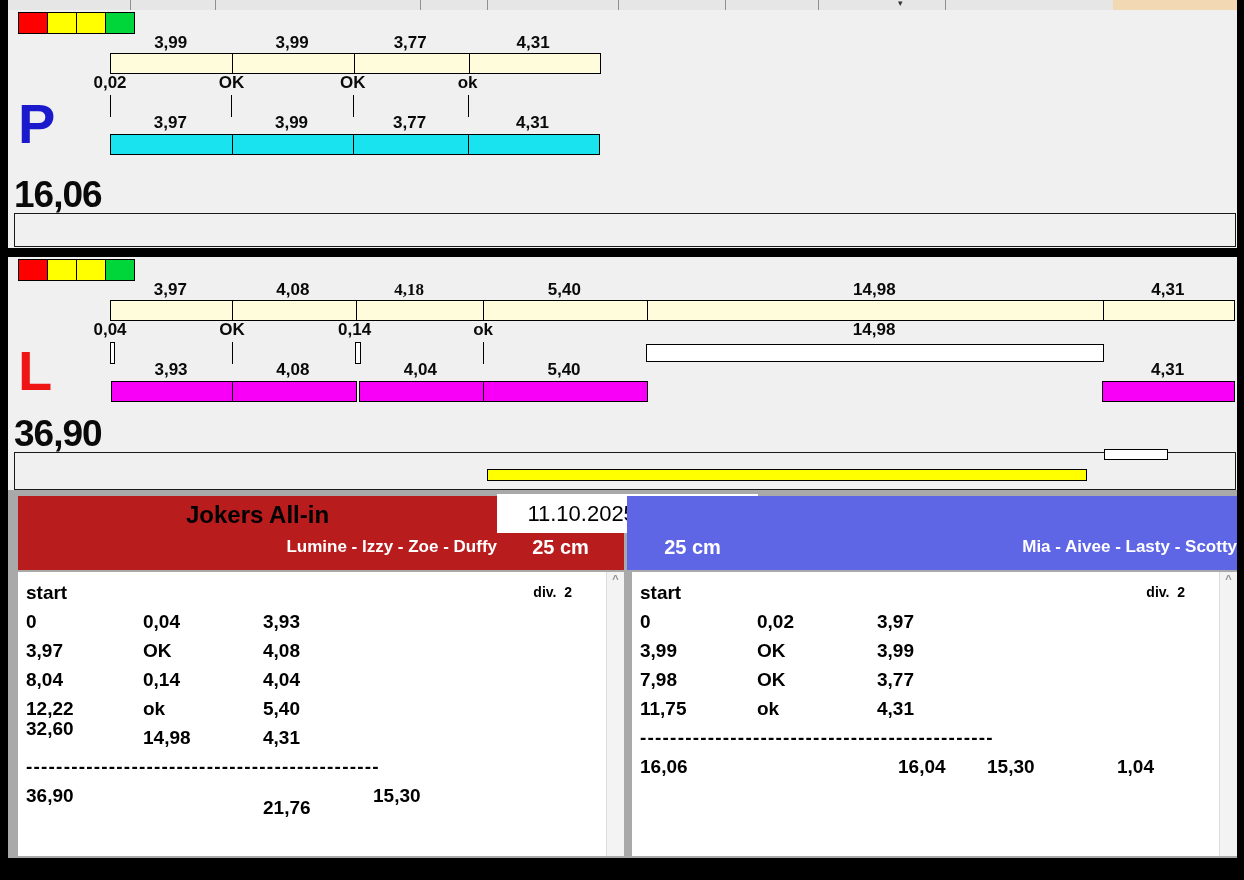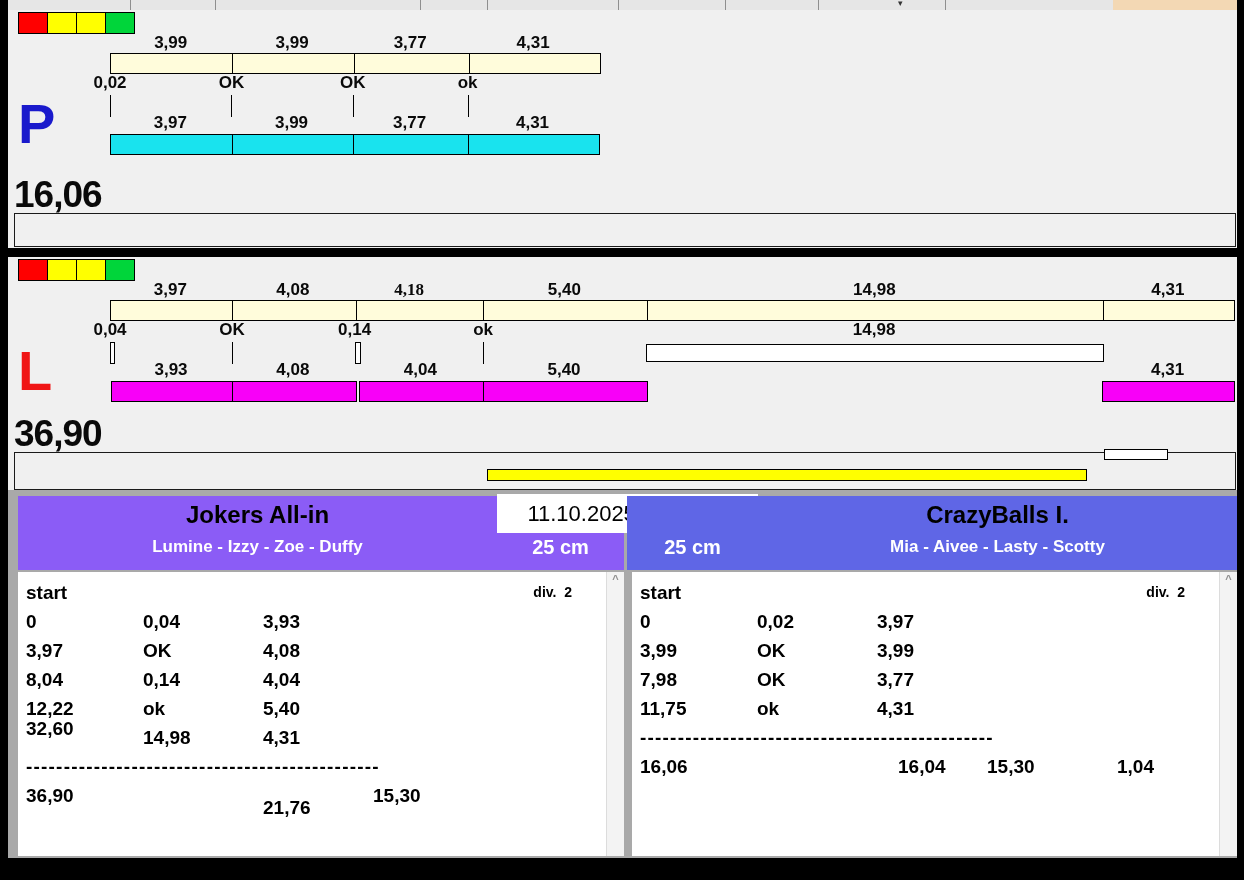--- a/index.html
+++ b/index.html
@@ -26,21 +26,21 @@
   .lane-letter{position:absolute;font-size:56px;font-weight:bold;line-height:56px;}
   .lane-total{position:absolute;font-size:37px;font-weight:bold;color:#0a0a0a;letter-spacing:-1px;}
   .strip{position:absolute;border:1px solid #1a1a1a;background:#f0f0f0;}
   .strip .pbar{position:absolute;border:1px solid #000;}
   .strip .pmarker{position:absolute;border:1px solid #000;background:#fff;}
   
   .bottom{left:8px;top:490px;width:1229px;height:368px;background:#a9a9a9;}
   .team-header{position:absolute;top:6px;height:74px;}
   .team-title{position:absolute;top:1px;height:34px;line-height:35px;text-align:center;
     font-size:24px;font-weight:bold;color:#000;}
-  .team-dogs{position:absolute;top:37px;height:30px;line-height:28px;text-align:center;
+  .team-dogs{position:absolute;top:37px;height:30px;line-height:28px;text-align:right;
     font-size:17px;font-weight:bold;color:#fff;}
   .team-height{position:absolute;top:37px;height:30px;line-height:28px;text-align:center;
     font-size:20px;font-weight:bold;color:#fff;}
   .clock{left:489px;top:4px;width:261px;height:39px;background:#fff;color:#000;
     font-size:22px;line-height:39px;text-align:center;white-space:pre;}
   .ttable{position:absolute;top:82px;height:284px;background:#fff;overflow:hidden;}
   .cell{position:absolute;font-size:19px;font-weight:bold;color:#000;white-space:pre;line-height:29px;}
   .cellR{position:absolute;right:52px;font-size:14px;font-weight:bold;color:#000;white-space:pre;line-height:29px;}
   .dashes{position:absolute;left:8px;font-size:19px;font-weight:bold;letter-spacing:1.2px;line-height:29px;color:#000;}
   .scroll{position:absolute;right:0;top:0;width:17px;height:100%;background:#f3f3f3;border-left:1px solid #dcdcdc;}
@@ -145,31 +145,30 @@
     <div class="lane-letter" style="left: 10px; top: 86px; color: rgb(240, 21, 21);">L</div>
     <div class="lane-total" style="left: 6px; top: 156px;">36,90</div>
     <div class="strip" style="left: 6px; top: 195px; width: 1220px; height: 36px;">
       <div class="pbar" style="left: 472px; top: 16px; width: 598px; height: 10px; background: rgb(255, 255, 0);"></div>
       <div class="pmarker" style="left: 1089px; top: -4px; width: 62px; height: 9px;"></div>
     </div>
   </div>
 
 <div class="abs bottom">
 
-  <div class="team-header" id="hdrLeft" style="left: 10px; width: 606px; background: #8b5cf6;">
+  <div class="team-header" id="hdrLeft" style="left: 10px; width: 606px; background: #b91c1c;">
     <div class="team-title" style="left:0;width:479px;">Jokers All-in</div>
     <div class="team-dogs" style="left:0;width:479px;">Lumine - Izzy - Zoe - Duffy</div>
     <div class="team-height" style="left:479px;width:127px;">25 cm</div>
   </div>
 
   <div class="abs clock">11.10.2025 13:49:22</div>
 
   <div class="team-header" id="hdrRight" style="left: 619px; width: 610px; background: rgb(95, 102, 230);">
     <div class="team-height" style="left:0;width:131px;">25 cm</div>
-    <div class="team-title" style="left:131px;width:479px;">CrazyBalls I.</div>
     <div class="team-dogs" style="left:131px;width:479px;">Mia - Aivee - Lasty - Scotty</div>
   </div>
 
   <div class="ttable" id="tblLeft" style="left:10px;width:606px;">
       <div class="cell" style="left: 8px; top: 6px;">start</div>
       <div class="cellR" style="top: 6px;">div.  2</div>
       <div class="cell" style="left: 8px; top: 35px;">0</div>
       <div class="cell" style="left: 125px; top: 35px;">0,04</div>
       <div class="cell" style="left: 245px; top: 35px;">3,93</div>
       <div class="cell" style="left: 8px; top: 64px;">3,97</div>

